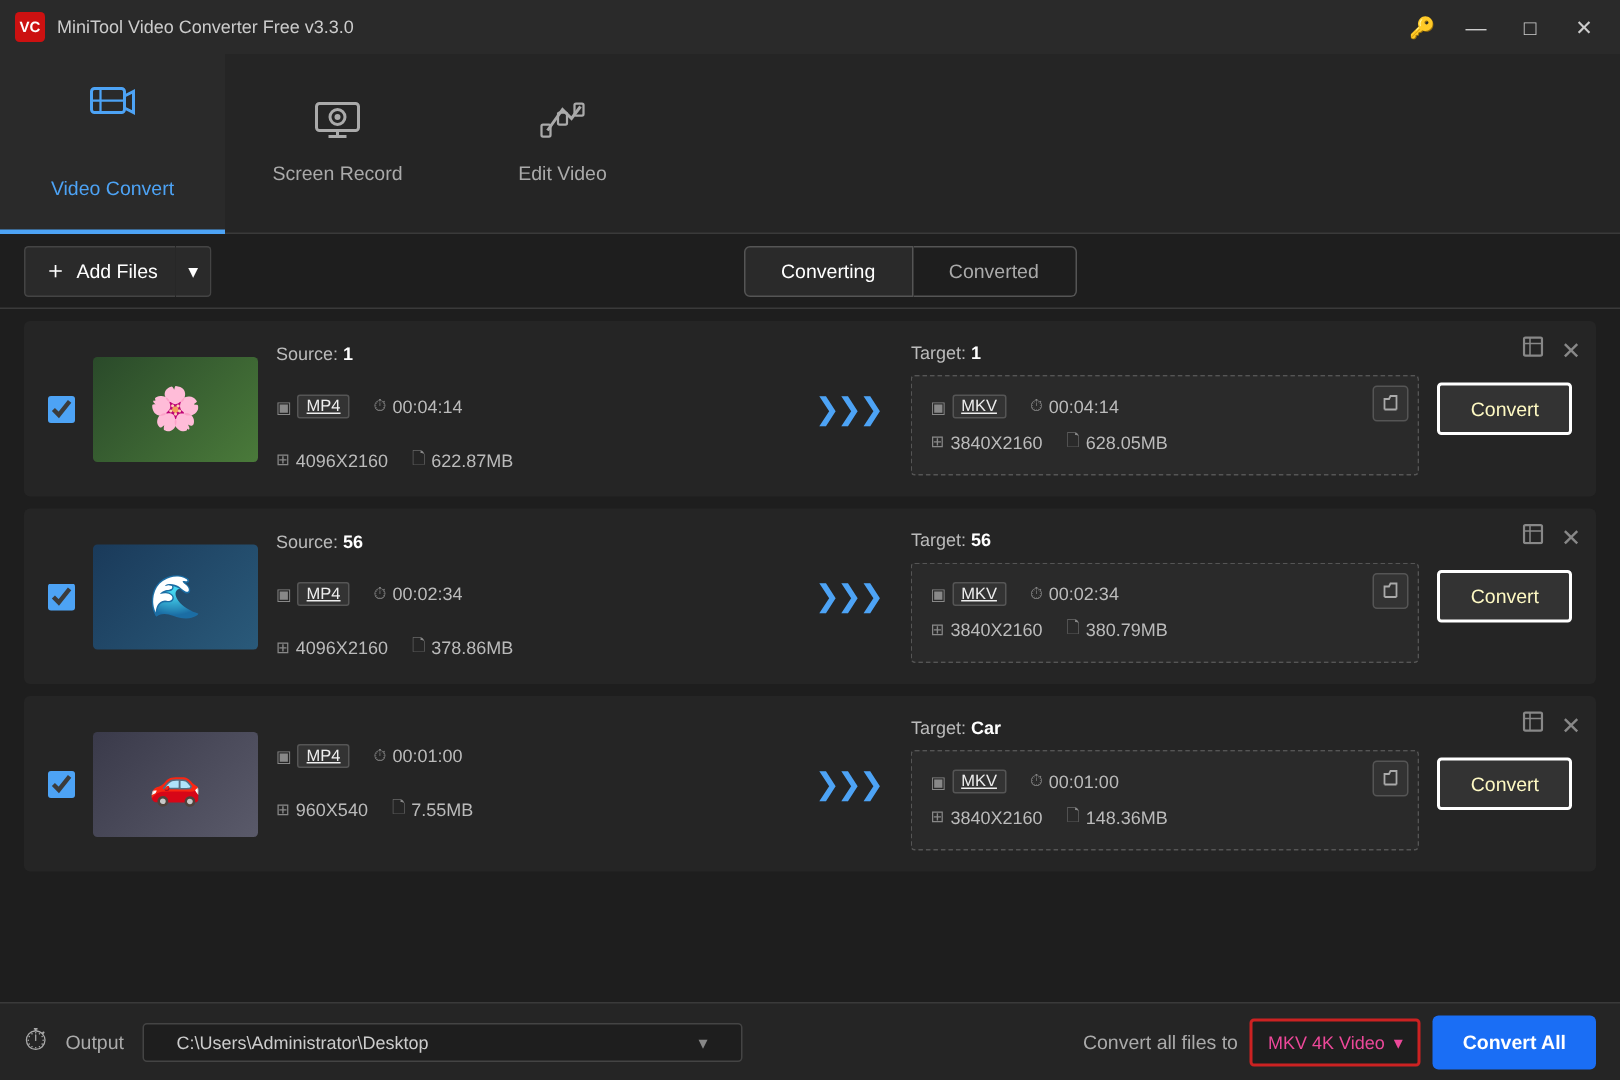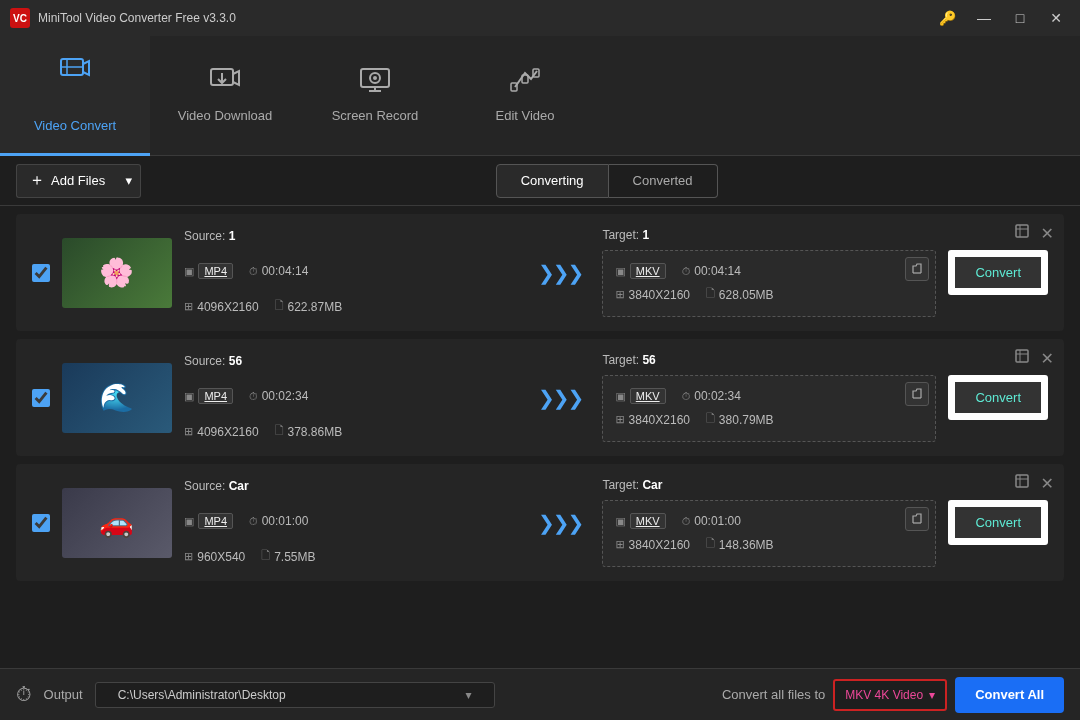--- a/index.html
+++ b/index.html
@@ -262,22 +262,22 @@
       color: #aaa;
       width: 24px; height: 24px;
       display: flex; align-items: center; justify-content: center;
       border-radius: 3px;
       cursor: pointer;
       font-size: 12px;
     }
 
     .convert-btn {
       background: #333;
-      border: 7px solid #ffffff;
-      color: #5eead4;
+      border: 2px solid #ffffff;
+      color: #fef9c3;
       padding: 8px 20px;
       border-radius: 3px;
       cursor: pointer;
       font-size: 13px;
       font-weight: 500;
       flex-shrink: 0;
       white-space: nowrap;
     }
 
     .card-close-btn {
@@ -399,31 +399,20 @@
   <div class="nav-item active">
     <span class="nav-icon">
       <svg width="32" height="28" viewBox="0 0 32 28" fill="none">
         <rect x="2" y="4" width="22" height="16" rx="2" stroke="#4da3f5" stroke-width="2" fill="none"></rect>
         <polyline points="24,9 30,6 30,20 24,17" stroke="#4da3f5" stroke-width="2" fill="none"></polyline>
         <line x1="8" y1="4" x2="8" y2="20" stroke="#4da3f5" stroke-width="1.5"></line>
         <line x1="2" y1="12" x2="24" y2="12" stroke="#4da3f5" stroke-width="1.5"></line>
       </svg>
     </span>
     <span class="nav-label">Video Convert</span>
-  </div>
-  <div class="nav-item">
-    <span class="nav-icon">
-      <svg width="32" height="28" viewBox="0 0 32 28" fill="none">
-        <rect x="2" y="4" width="22" height="16" rx="2" stroke="#aaa" stroke-width="2" fill="none"></rect>
-        <polyline points="24,9 30,6 30,20 24,17" stroke="#aaa" stroke-width="2" fill="none"></polyline>
-        <line x1="13" y1="8" x2="13" y2="17" stroke="#aaa" stroke-width="2"></line>
-        <polyline points="9,14 13,18 17,14" stroke="#aaa" stroke-width="2" fill="none"></polyline>
-      </svg>
-    </span>
-    <span class="nav-label">Video Download</span>
   </div>
   <div class="nav-item">
     <span class="nav-icon">
       <svg width="32" height="28" viewBox="0 0 32 28" fill="none">
         <rect x="2" y="4" width="28" height="18" rx="2" stroke="#aaa" stroke-width="2" fill="none"></rect>
         <circle cx="16" cy="13" r="5" stroke="#aaa" stroke-width="2" fill="none"></circle>
         <circle cx="16" cy="13" r="2" fill="#aaa"></circle>
         <line x1="16" y1="22" x2="16" y2="26" stroke="#aaa" stroke-width="2"></line>
         <line x1="10" y1="26" x2="22" y2="26" stroke="#aaa" stroke-width="2"></line>
       </svg>
@@ -621,23 +610,20 @@
         <rect x="1" y="1" width="12" height="12" rx="1" stroke="#888" stroke-width="1.5" fill="none"></rect>
         <line x1="1" y1="5" x2="13" y2="5" stroke="#888" stroke-width="1"></line>
         <line x1="5" y1="1" x2="5" y2="13" stroke="#888" stroke-width="1"></line>
       </svg>
     </button>
     <input type="checkbox" class="file-checkbox" checked="" style="">
     <div class="file-thumb thumb-3">
       <span style="font-size:28px;">🚗</span>
     </div>
     <div class="file-info-block">
-      <div class="file-info-header">
-        Source: <span>Car</span>
-      </div>
       <div class="file-details-row">
         <div class="detail-item">
           <span class="detail-icon">▣</span>
           <span class="format-badge">MP4</span>
         </div>
         <div class="detail-item">
           <span class="detail-icon">⏱</span>
           <span>00:01:00</span>
         </div>
       </div>

